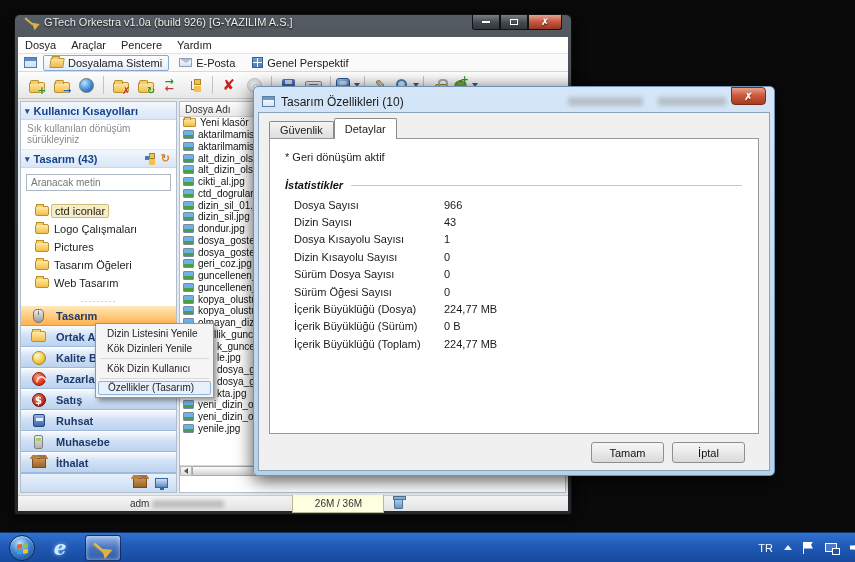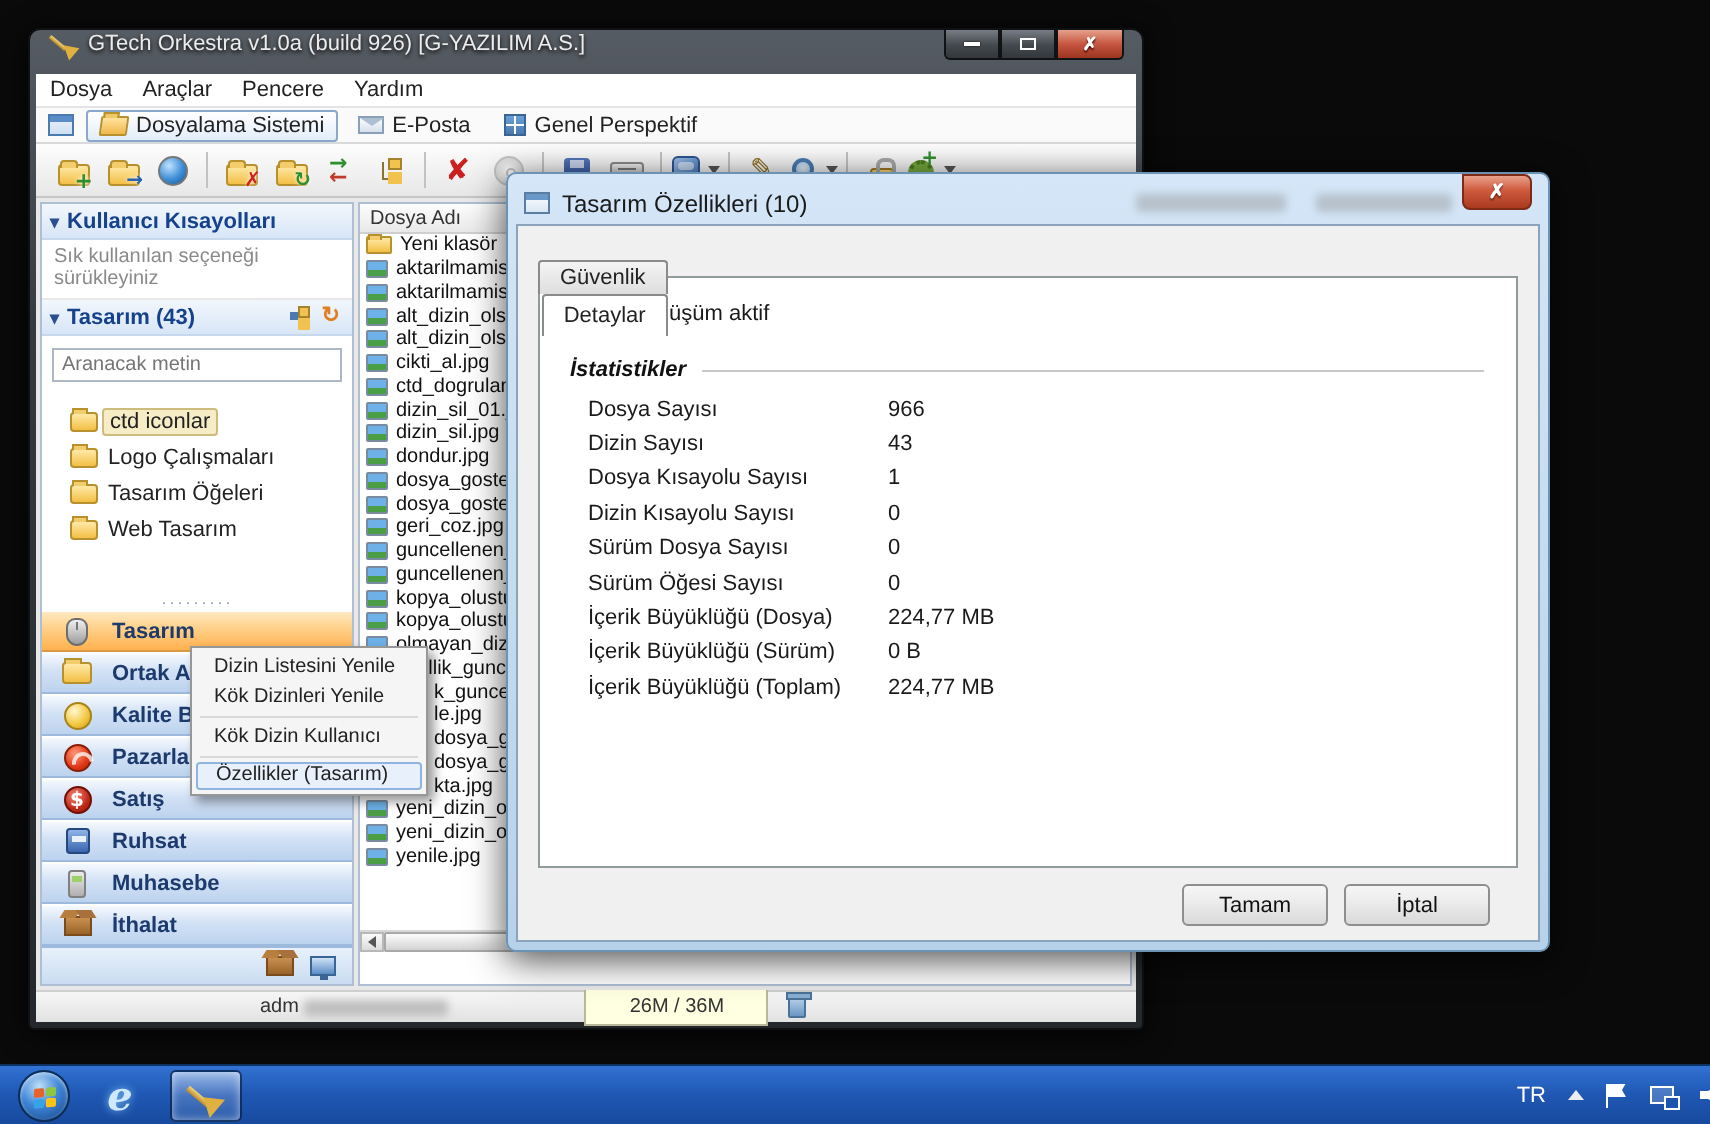--- a/index.html
+++ b/index.html
@@ -179,21 +179,21 @@
        background:linear-gradient(#d4e6f7,#b6d2ea);border:1px solid #6d93b4;border-radius:5px;
        box-shadow:0 4px 18px rgba(0,0,0,.7);}
   .dlg-title{height:21px;position:relative;display:flex;align-items:center;font-size:12px;color:#1a1a1a;padding-left:4px;}
   .dlg-appicon{width:13px;height:11px;border:1px solid #5a7ea2;background:linear-gradient(#fdfdfd,#d8e6f4);margin-right:6px;position:relative;flex:none;}
   .dlg-appicon::before{content:"";position:absolute;left:0;top:0;right:0;height:3px;background:#6a98c8;}
   .dlg-blob{position:absolute;top:6px;height:9px;background:#8a8a8a;opacity:.4;filter:blur(2px);border-radius:2px;}
   .dlg-close{position:absolute;top:-4px;right:4px;width:35px;height:18px;display:flex;align-items:center;justify-content:center;
              background:linear-gradient(#e8a18c,#cf5a3d 45%,#a93a20);border:1px solid #7e2a16;border-radius:0 4px 4px 4px;
              color:#fff;font-size:10px;font-weight:bold;text-shadow:0 1px 1px rgba(0,0,0,.5);}
   .dlg-body{position:relative;height:359px;background:#f0f0f0;border:1px solid #8ba4bc;}
-  .dtabs{position:absolute;top:17px;left:10px;display:flex;align-items:flex-end;z-index:3;flex-direction:column;}
+  .dtabs{position:absolute;top:5px;left:10px;display:flex;align-items:flex-end;z-index:3;}
   .dtab{height:17px;line-height:17px;padding:0 10px;font-size:11px;color:#222;background:linear-gradient(#f4f4f4,#dedede);
         border:1px solid #8a8a8a;border-bottom:none;border-radius:2px 2px 0 0;}
   .dtab.active{height:21px;line-height:21px;background:#fff;margin-bottom:-1px;z-index:4;position:relative;}
   .dpanel{position:absolute;left:10px;right:10px;top:25px;bottom:36px;background:#fff;border:1px solid #919b9c;z-index:2;}
   .dnote{position:absolute;left:15px;top:12px;font-size:11px;color:#1a1a1a;}
   .dgroup{position:absolute;left:15px;right:16px;top:40px;display:flex;align-items:center;font-size:11px;font-weight:bold;color:#111;font-style:italic;}
   .dgroup::after{content:"";flex:1;height:1px;background:#c8c8c8;margin-left:8px;}
   .dstats{position:absolute;left:24px;top:57px;font-size:11px;color:#1a1a1a;}
   .dstat{display:flex;height:17.4px;align-items:center;}
   .dstat .lbl{width:150px;}
@@ -332,40 +332,44 @@
           </span>
       </div>
 
       <div class="content">
 
         <div class="sidebar">
           <div class="shdr">
             <i class="hdr-caret"></i>
             <span>Kullanıcı Kısayolları</span>
           </div>
-          <div class="shint">Sık kullanılan seçeneği sürükleyiniz</div>
+          <div class="shint">Sık kullanılan dönüşüm sürükleyiniz</div>
           <div class="shdr">
             <i class="hdr-caret"></i>
             <span>Tasarım (43)</span>
             <span class="hicons">
               <i class="hic-tree"></i>
               <i class="hic-refresh"></i>
             </span>
           </div>
           <div class="ssearch">
             <input type="text" placeholder="Aranacak metin" style="">
           </div>
           <div class="tree">
             <div class="titem active">
                 <i class="fold-s"></i>
                 <span class="tlabel">ctd iconlar</span>
               </div>
               <div class="titem">
                 <i class="fold-s"></i>
                 <span class="tlabel">Logo Çalışmaları</span>
+              </div>
+              <div class="titem">
+                <i class="fold-s"></i>
+                <span class="tlabel">Pictures</span>
               </div>
               <div class="titem">
                 <i class="fold-s"></i>
                 <span class="tlabel">Tasarım Öğeleri</span>
               </div>
               <div class="titem">
                 <i class="fold-s"></i>
                 <span class="tlabel">Web Tasarım</span>
               </div>
           </div>

